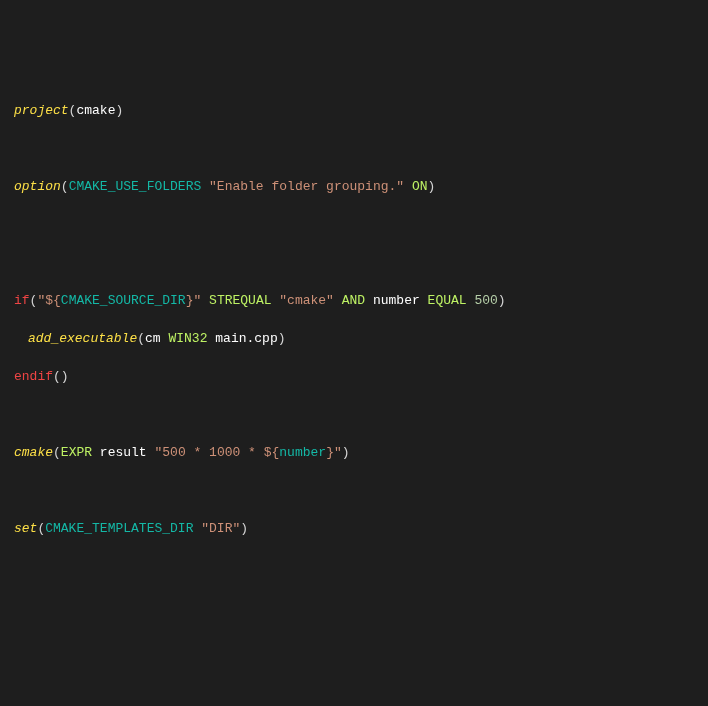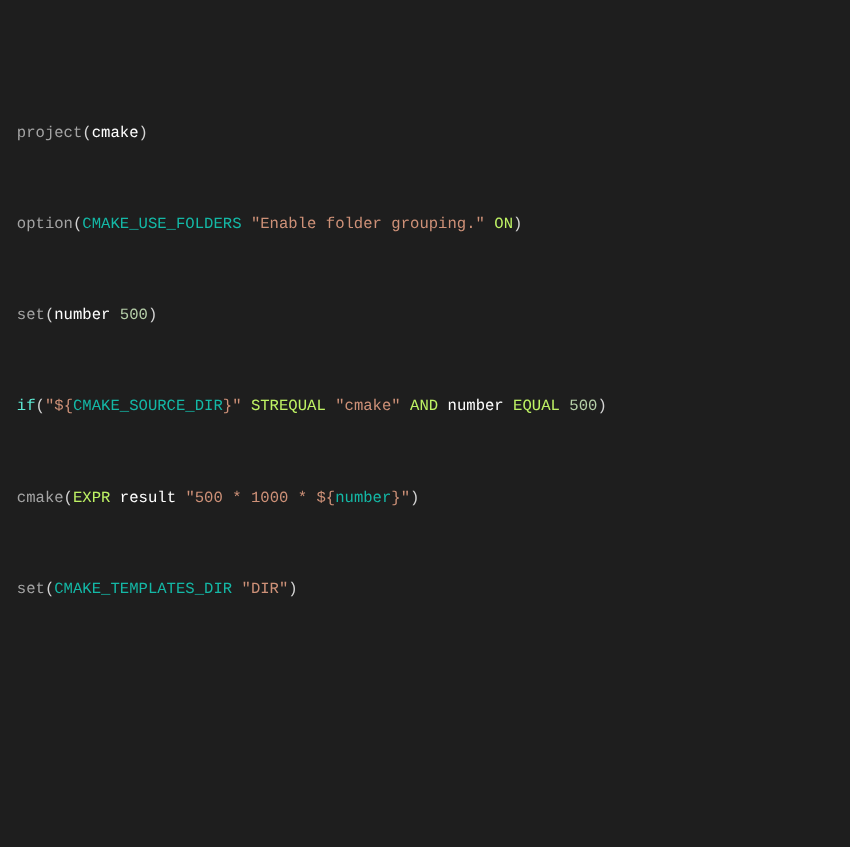--- a/index.html
+++ b/index.html
@@ -10,42 +10,43 @@
     line-height: 19px;
     color: #d4d4d4;
     padding: 6px 14px;
     white-space: pre;
     width: 708px;
     height: 706px;
     overflow: hidden;
   }
   .line { display: block; min-height: 19px; }
   .indent { padding-left: 14px; }
-  .fn { color: #a3a3a3; }
-  .kw { color: #5eead4; }
+  .fn { color: #fde047; font-style: italic; }
+  .kw { color: #ef4444; }
   .const { color: #bef264; }
   .var { color: #14b8a6; }
   .str { color: #ce9178; }
   .num { color: #b5cea8; }
   .paren { color: #d4d4d4; }
   .txt { color: #ffffff; }
 </style>
 </head>
 <body>
 
 
 
 <div>
 <span class="line"><span class="fn">project</span><span class="paren">(</span><span class="txt">cmake</span><span class="paren">)</span></span>
 <span class="line"></span>
 <span class="line"><span class="fn">option</span><span class="paren">(</span><span class="var">CMAKE_USE_FOLDERS</span> <span class="str">"Enable folder grouping."</span> <span class="const">ON</span><span class="paren">)</span></span>
 <span class="line"></span>
-<span class="line"><span class="fn">set</span><span class="paren">(</span><span class="txt">number</span> <span class="num">500</span><span class="paren">)</span></span>
 <span class="line"></span>
 <span class="line"><span class="kw">if</span><span class="paren">(</span><span class="str">"${</span><span class="var">CMAKE_SOURCE_DIR</span><span class="str">}"</span> <span class="const">STREQUAL</span> <span class="str">"cmake"</span> <span class="const">AND</span> <span class="txt">number</span> <span class="const">EQUAL</span> <span class="num">500</span><span class="paren">)</span></span>
+<span class="line indent"><span class="fn">add_executable</span><span class="paren">(</span><span class="txt">cm</span> <span class="const">WIN32</span> <span class="txt">main.cpp</span><span class="paren">)</span></span>
+<span class="line"><span class="kw">endif</span><span class="paren">()</span></span>
 <span class="line"></span>
 <span class="line"><span class="fn">cmake</span><span class="paren">(</span><span class="const">EXPR</span> <span class="txt">result</span> <span class="str">"500 * 1000 * ${</span><span class="var">number</span><span class="str">}"</span><span class="paren">)</span></span>
 <span class="line"></span>
 <span class="line"><span class="fn">set</span><span class="paren">(</span><span class="var">CMAKE_TEMPLATES_DIR</span> <span class="str">"DIR"</span><span class="paren">)</span></span>
 <span class="line"></span>
 
 
 
 
 

